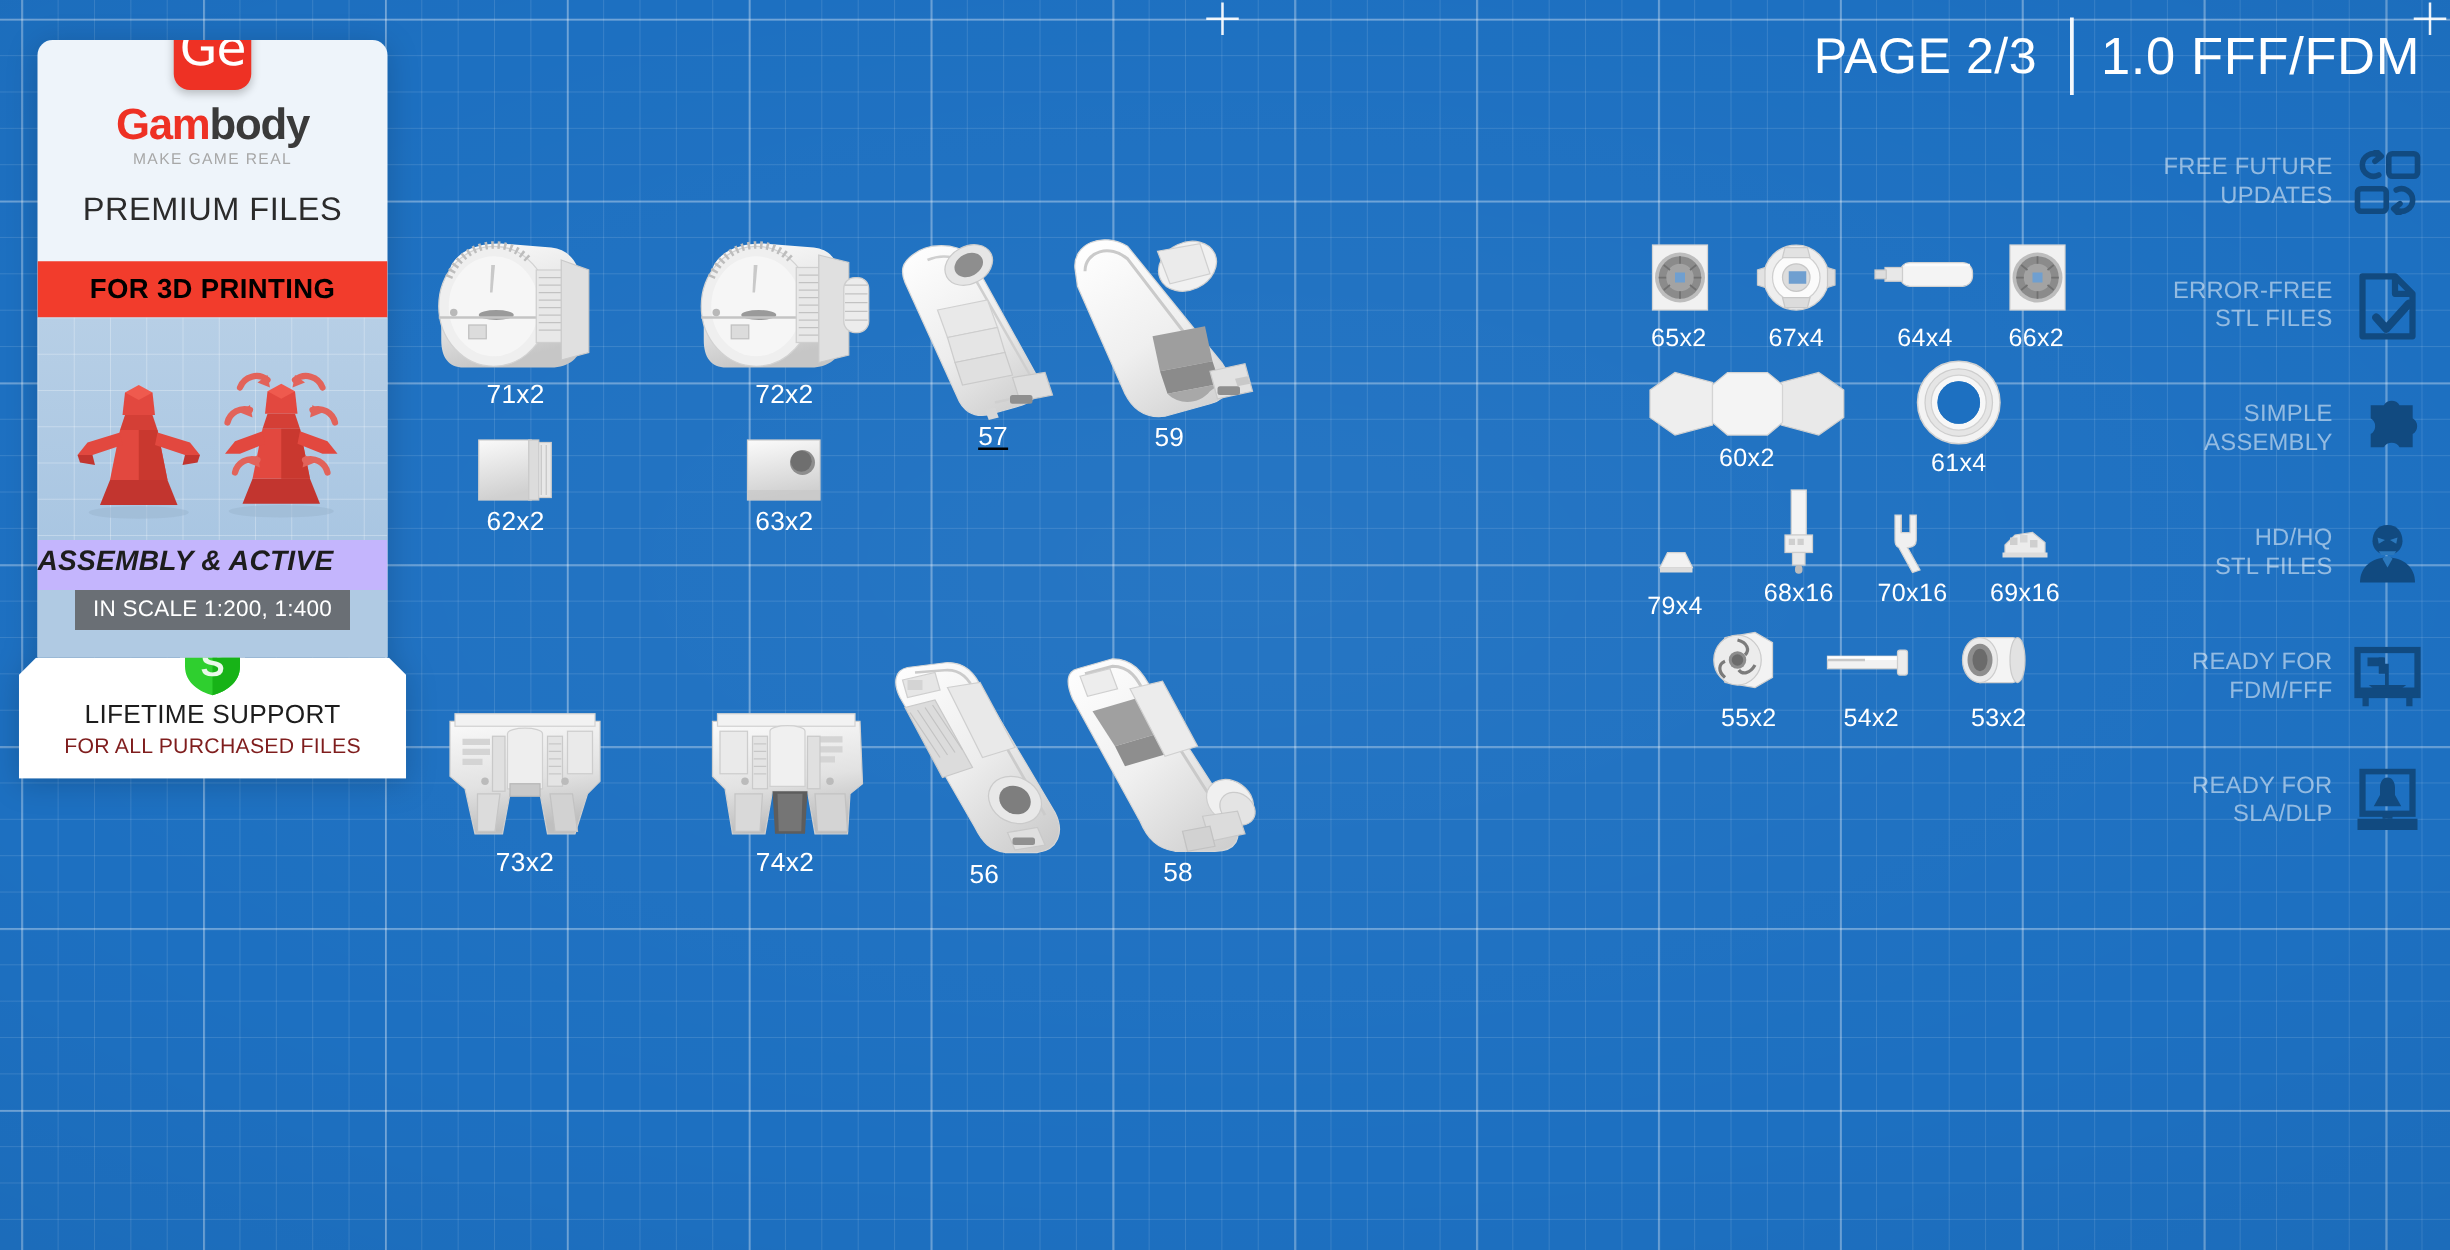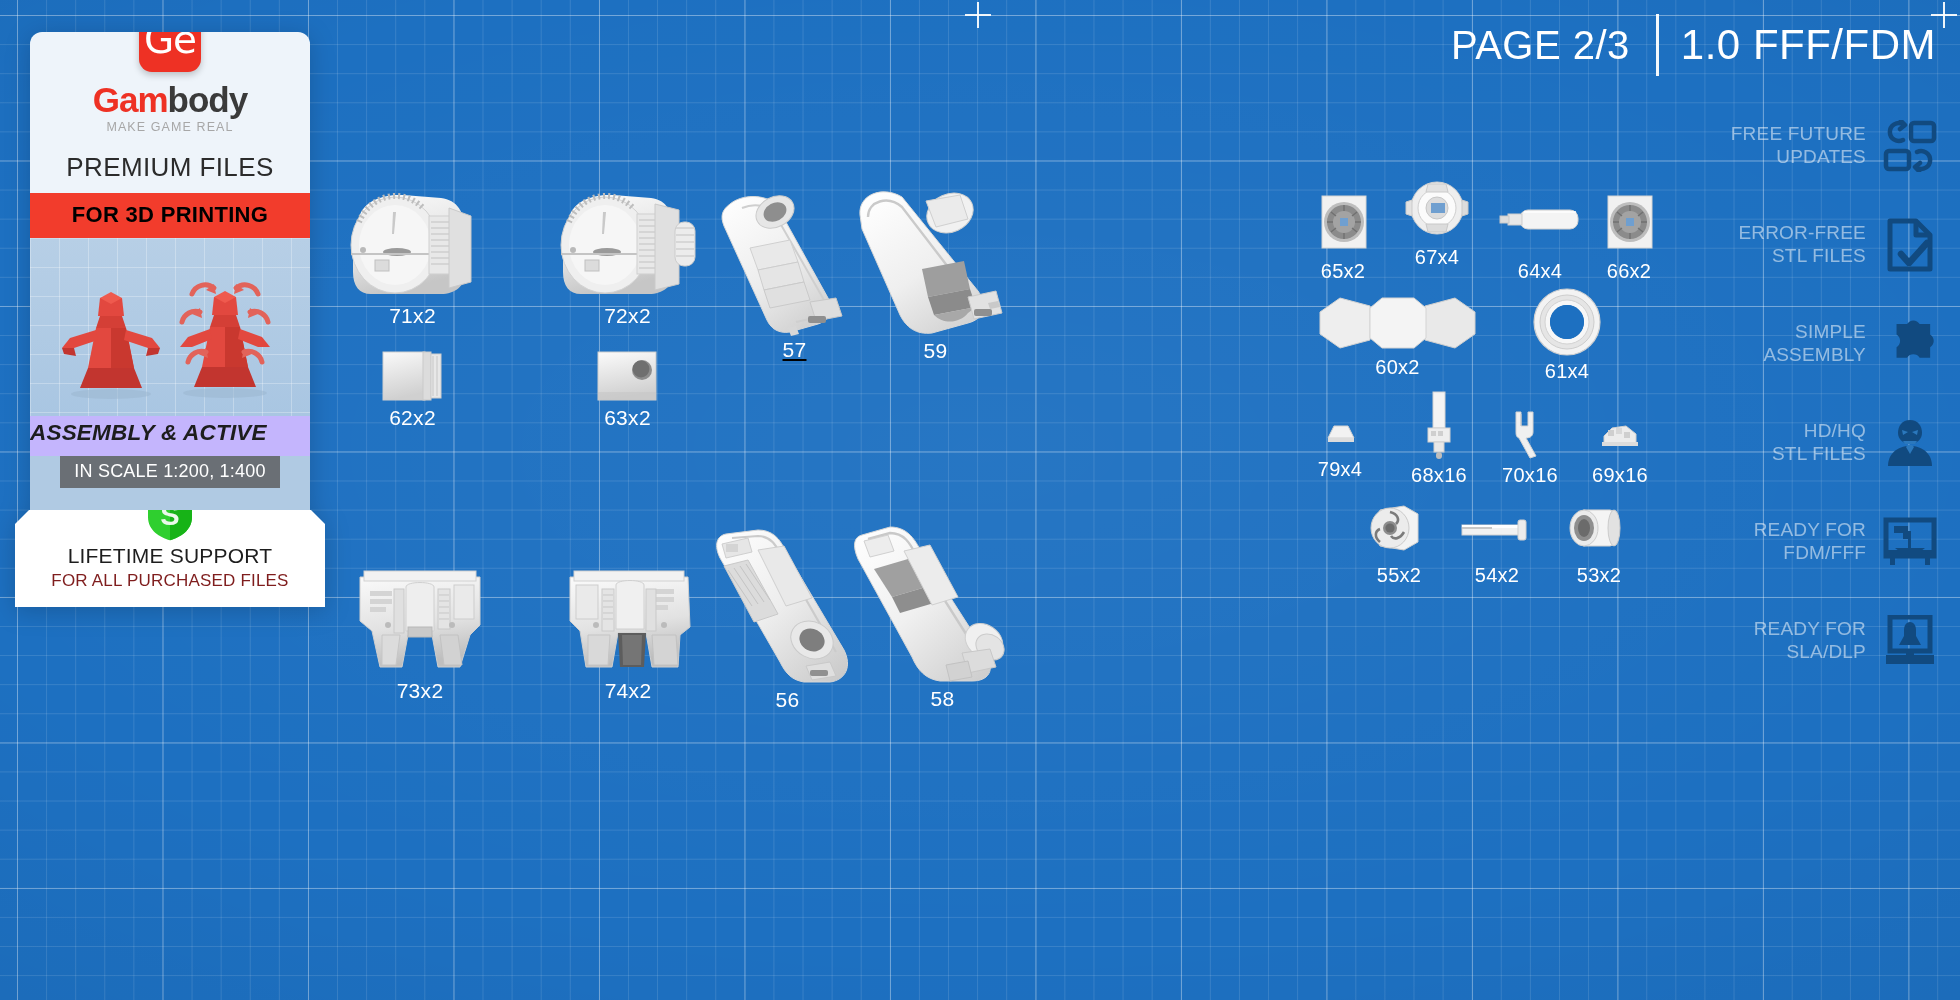--- a/index.html
+++ b/index.html
@@ -117,21 +117,21 @@
     font-size: 12.5px;
     color: #a7a7a7;
     letter-spacing: 1.1px;
     margin-top: 3px;
   }
   #premium-files {
     text-align: center;
     font-size: 26px;
     color: #2b2b2b;
     letter-spacing: 0.4px;
-    padding: 18px 0 10px 0;
+    padding: 18px 0 26px 0;
   }
   #for-3d-printing {
     background: #f23c2c;
     color: #000000;
     text-align: center;
     font-size: 22px;
     font-weight: bold;
     letter-spacing: 0.3px;
     padding: 9px 0 10px 0;
   }
@@ -714,21 +714,21 @@
       <circle cx="44" cy="32" r="11" fill="#a3a3a3"></circle>
       <g stroke="#717171" stroke-width="1.4">
         <path d="M44,15 v6M57,22 l-5,4M61,32 h-6M57,42 l-5,-4M44,49 v-6M31,42 l5,-4M27,32 h6M31,22 l5,4"></path>
       </g>
       <rect x="40" y="28" width="8" height="8" fill="#6f9fd0"></rect>
     </svg>
   </div>
   <div class="plabel">65x2</div>
 </div>
 
-<div class="part small" style="left:1394px;top:176px;width:86px;">
+<div class="part small" style="left:1394px;top:190px;width:86px;">
   <div class="thumb" style="height:68px;">
     <svg width="86" height="68" viewBox="0 0 86 68">
       <circle cx="43" cy="32" r="26" fill="#eeeeee" stroke="#d1d1d1"></circle>
       <circle cx="43" cy="32" r="19" fill="#fbfbfb" stroke="#cfcfcf"></circle>
       <circle cx="43" cy="32" r="11" fill="#dddddd" stroke="#c7c7c7"></circle>
       <rect x="37" y="27" width="14" height="10" fill="#6f9fd0"></rect>
       <path d="M34,8 h18 l2,8 h-22 z" fill="#e2e2e2" stroke="#cbcbcb"></path>
       <path d="M34,56 h18 l2,-8 h-22 z" fill="#dcdcdc" stroke="#c8c8c8"></path>
       <path d="M18,24 l-6,2 l0,12 l6,2 z" fill="#e2e2e2" stroke="#cbcbcb"></path>
       <path d="M68,24 l6,2 l0,12 l-6,2 z" fill="#dcdcdc" stroke="#c8c8c8"></path>
@@ -782,21 +782,21 @@
       <circle cx="55" cy="36" r="33" fill="#f3f3f3" stroke="#d0d0d0" stroke-width="1.2"></circle>
       <circle cx="55" cy="36" r="27" fill="#e5e5e5" stroke="#cdcdcd"></circle>
       <circle cx="55" cy="36" r="22" fill="#f7f7f7" stroke="#d2d2d2"></circle>
       <circle cx="55" cy="36" r="17" fill="#2b78bd"></circle>
       <circle cx="55" cy="36" r="17" fill="#1d70c1"></circle>
     </svg>
   </div>
   <div class="plabel">61x4</div>
 </div>
 
-<div class="part small" style="left:1300px;top:412px;width:80px;">
+<div class="part small" style="left:1300px;top:428px;width:80px;">
   <div class="thumb" style="height:44px;">
     <svg width="80" height="44" viewBox="0 0 80 44">
       <path d="M28,26 L34,14 L48,14 L54,26 Z" fill="#f2f2f2" stroke="#d2d2d2"></path>
       <path d="M28,26 L54,26 L54,30 L28,30 Z" fill="#dcdcdc"></path>
     </svg>
   </div>
   <div class="plabel">79x4</div>
 </div>
 
 <div class="part small" style="left:1392px;top:388px;width:94px;">

